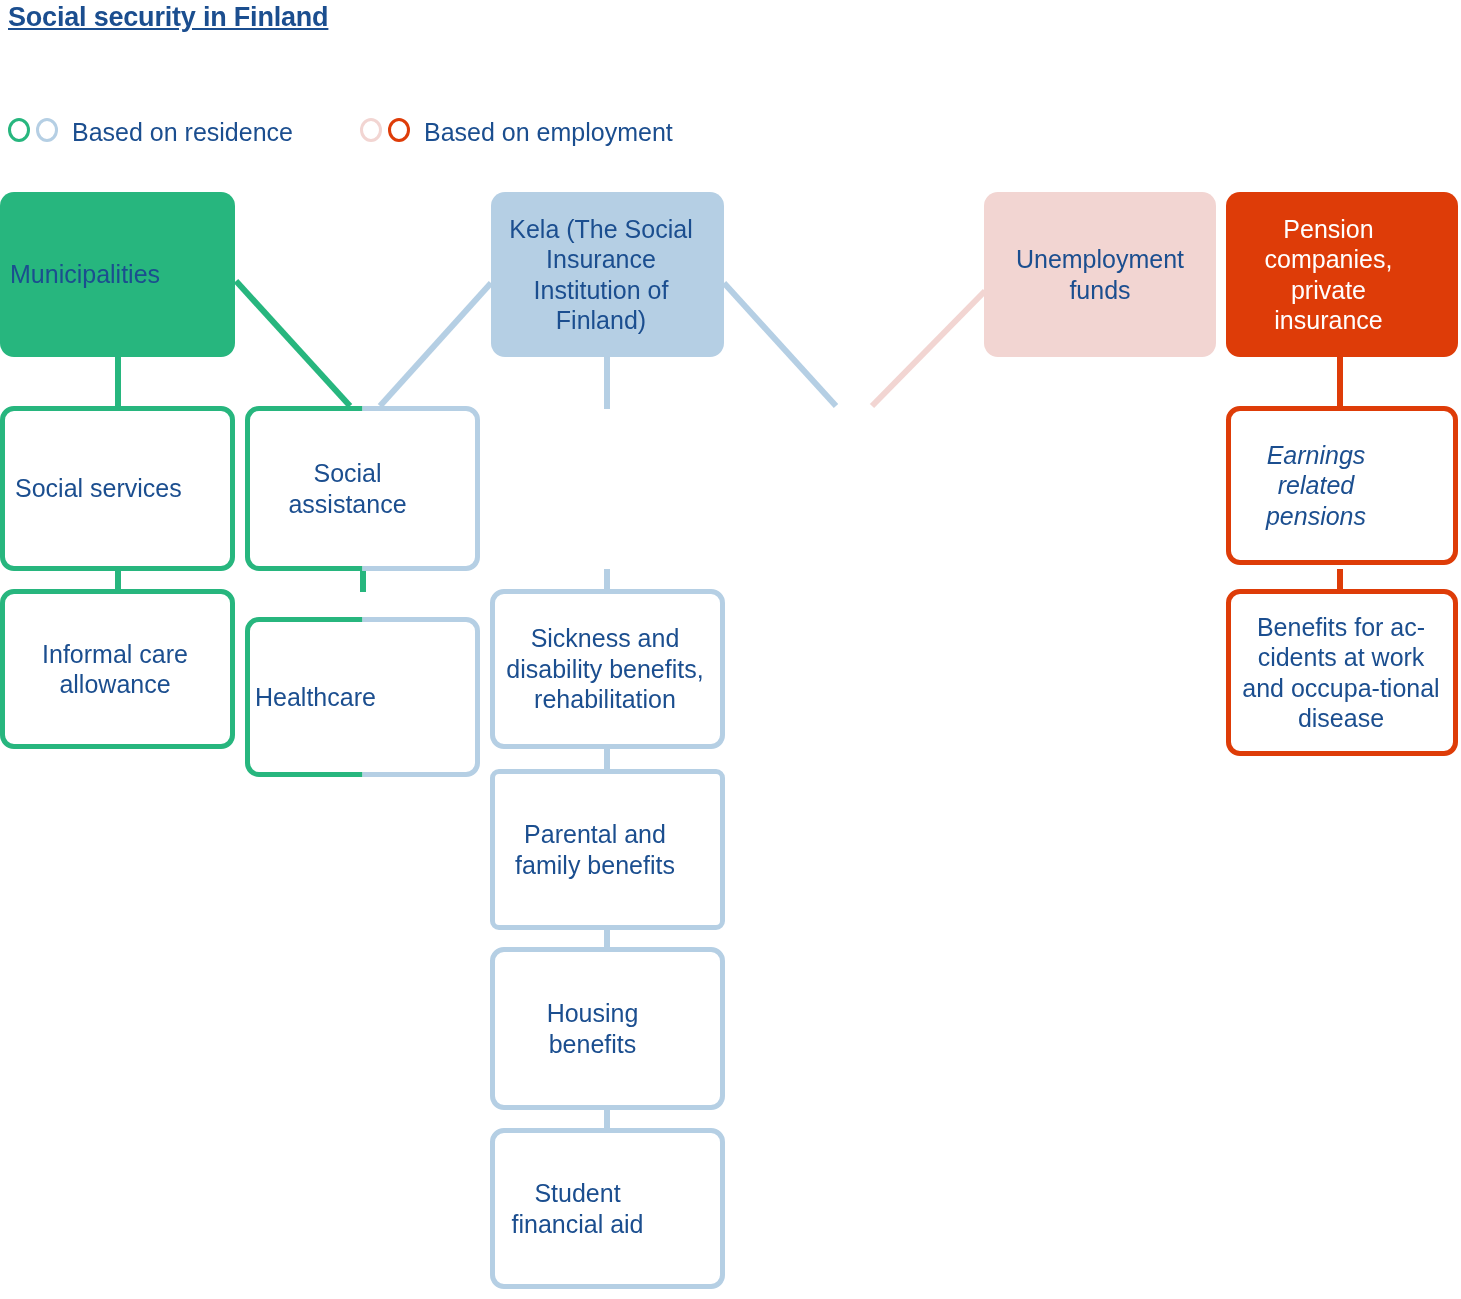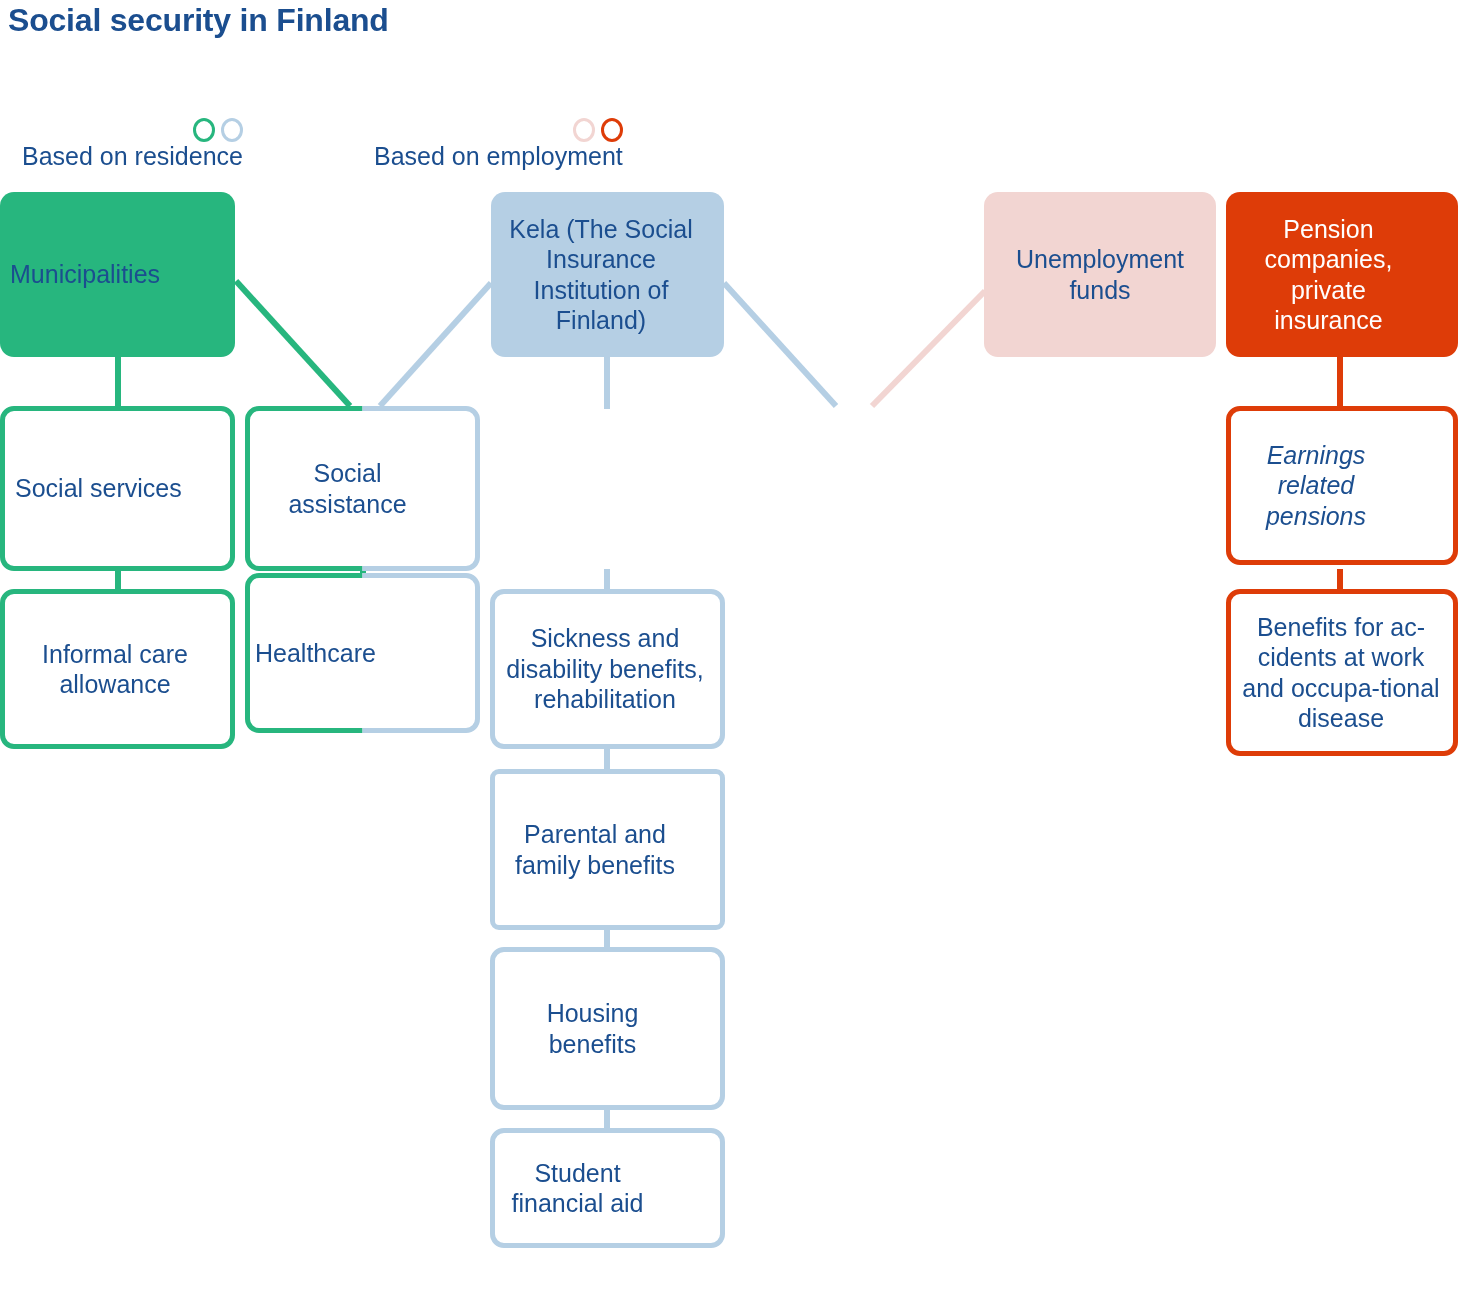--- a/index.html
+++ b/index.html
@@ -13,40 +13,40 @@
     position: relative;
     font-family: "Liberation Sans", sans-serif;
     overflow: hidden;
   }
 
   
   #page-title {
     position: absolute;
     left: 8px;
     top: 2px;
-    font-size: 32px;
+    font-size: 27px;
     font-weight: bold;
     color: #1b4e8f;
     letter-spacing: -0.2px;
     white-space: nowrap;
+    text-decoration: underline;
   }
 
   
   #legend {
     position: absolute;
     left: 8px;
     top: 118px;
     height: 40px;
   }
   .legend-group {
     position: absolute;
     display: flex;
-    align-items: flex-end;
+    align-items: flex-start;
     height: 40px;
-    flex-direction: column;
   }
   .legend-dots {
     display: flex;
     align-items: center;
   }
   .legend-dot {
     width: 22px;
     height: 24px;
     border-radius: 50%;
     box-sizing: border-box;
@@ -202,21 +202,21 @@
 
 
   <div class="node outlined" style="left:1226px; top:406px; width:232px; height:159px; border-color:#de3c08;font-style:italic;">
     <span style="max-width:150px;">Earnings related pensions</span>
   </div>
 
   <div class="node outlined" style="left:0px; top:589px; width:235px; height:160px; border-color:#27b67e;">
     <span style="max-width:200px;">Informal care allowance</span>
   </div>
 
-  <div class="node split" style="left:245px; top:573px; width:235px; height:160px;">
+  <div class="node split" style="left:245px; top:617px; width:235px; height:160px;">
     <span class="split-layer" style="border-color:#27b67e; clip-path: inset(0 50% 0 0);"></span>
     <span class="split-layer" style="border-color:#b5cfe4; clip-path: inset(0 0 0 50%);"></span>
     <span class="split-text" style="max-width:200px;">Healthcare</span>
   </div>
 
   <div class="node outlined" style="left:490px; top:589px; width:235px; height:160px; border-color:#b5cfe4;">
     <span style="max-width:200px;">Sickness and disability benefits, rehabilitation</span>
   </div>
 
   <div class="node outlined" style="left:1226px; top:589px; width:232px; height:167px; border-color:#de3c08;">
@@ -224,17 +224,17 @@
   </div>
 
   <div class="node outlined" style="left:490px; top:769px; width:235px; height:161px; border-color:#b5cfe4;border-radius:9px;">
     <span style="max-width:180px;">Parental and family benefits</span>
   </div>
 
   <div class="node outlined" style="left:490px; top:947px; width:235px; height:163px; border-color:#b5cfe4;">
     <span style="max-width:175px;">Housing benefits</span>
   </div>
 
-  <div class="node outlined" style="left:490px; top:1128px; width:235px; height:120px; border-color:#b5cfe4;">
+  <div class="node outlined" style="left:490px; top:1128px; width:235px; height:161px; border-color:#b5cfe4;">
     <span style="max-width:145px;">Student financial aid</span>
   </div>
 
 </div>
 
 </body></html>

